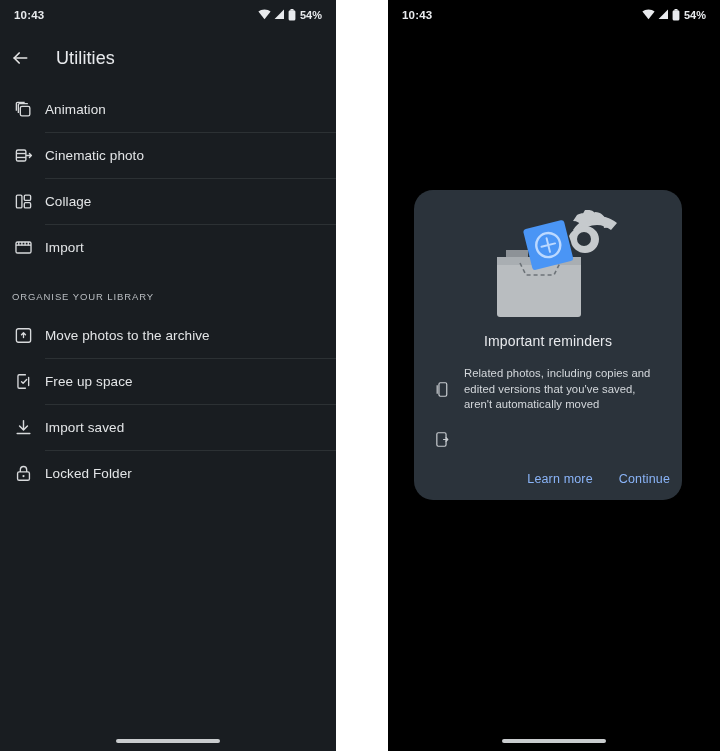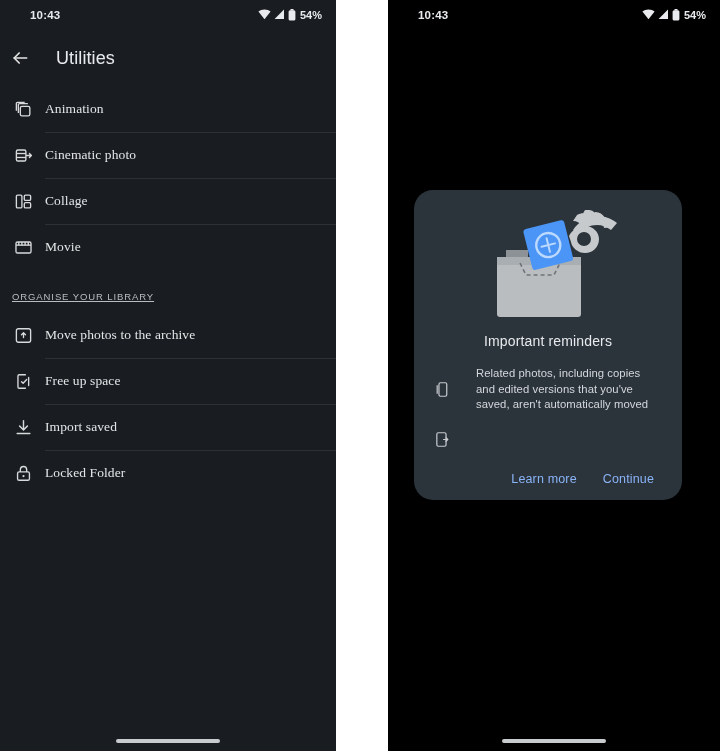--- a/index.html
+++ b/index.html
@@ -43,21 +43,20 @@
   }
 
   
   .statusbar {
     height: 30px;
     display: flex;
     align-items: center;
     justify-content: space-between;
     padding: 0 14px 0 14px;
     box-sizing: border-box;
-    margin-left: 16px;
   }
   .status-time {
     color: #e8eaed;
     font-size: 11.5px;
     font-weight: bold;
     letter-spacing: 0.2px;
   }
   .status-icons {
     display: flex;
     gap: 3px;
@@ -96,30 +95,29 @@
   
   .section-header {
     color: #b9bdc1;
     font-size: 9.5px;
     letter-spacing: 0.9px;
     padding: 0 0 0 12px;
     height: 32px;
     display: flex;
     align-items: center;
   }
-  .section-header.second { margin-top: 10px; text-decoration: underline; }
+  .section-header.second { margin-top: 10px; }
 
   .list-item {
     height: 46px;
     display: flex;
     align-items: center;
     padding-left: 12px;
     position: relative;
     cursor: pointer;
-    font-family: Liberation Serif, serif;
   }
   .list-item + .list-item::before {
     content: "";
     position: absolute;
     left: 45px;
     right: 0;
     top: 0;
     height: 1px;
     background: #2c3134;
   }
@@ -179,21 +177,20 @@
     font-size: 14px;
     text-align: center;
     margin-top: 2px;
     letter-spacing: 0.15px;
   }
   .reminder {
     display: flex;
     align-items: center;
     margin-top: 17px;
     padding: 0 20px 0 18px;
-    gap: 12px;
   }
   .reminder-icon {
     width: 20px;
     height: 20px;
     flex: none;
     color: #c8ccd0;
     display: flex;
     align-items: center;
     justify-content: center;
   }
@@ -202,21 +199,21 @@
     color: #d4d8dc;
     font-size: 11.3px;
     line-height: 15.5px;
     margin-left: 12px;
     letter-spacing: 0.05px;
   }
   .dialog-actions {
     display: flex;
     justify-content: flex-end;
     gap: 26px;
-    padding: 0 28px;
+    padding: 0 12px;
     margin-top: 22px;
   }
   .dlg-btn {
     color: #8ab4f8;
     font-size: 12.5px;
     cursor: pointer;
     letter-spacing: 0.15px;
     background: none;
     border: none;
     font-family: "Liberation Sans", sans-serif;
@@ -302,21 +299,21 @@
       <span class="li-icon">
         <svg width="19" height="19" viewBox="0 0 24 24" fill="none" stroke="#d8dadc" stroke-width="1.7">
             <rect x="2.5" y="5" width="19" height="14" rx="2"></rect>
             <line x1="2.5" y1="9" x2="21.5" y2="9"></line>
             <line x1="6" y1="5" x2="6" y2="9"></line>
             <line x1="10" y1="5" x2="10" y2="9"></line>
             <line x1="14" y1="5" x2="14" y2="9"></line>
             <line x1="18" y1="5" x2="18" y2="9"></line>
           </svg>
       </span>
-      <span class="li-label">Movie</span>
+      <span class="li-label">Import</span>
     </div>
 
     <div class="section-header second">ORGANISE YOUR LIBRARY</div>
 
     <div class="list-item">
       <span class="li-icon">
         <svg width="19" height="19" viewBox="0 0 24 24" fill="none" stroke="#d8dadc" stroke-width="1.7">
             <rect x="3" y="3.5" width="18" height="17" rx="2.5"></rect>
             <path d="M12 8.5v6m0-6-2.5 2.5M12 8.5l2.5 2.5" stroke-linecap="round" stroke-linejoin="round"></path>
           </svg>

